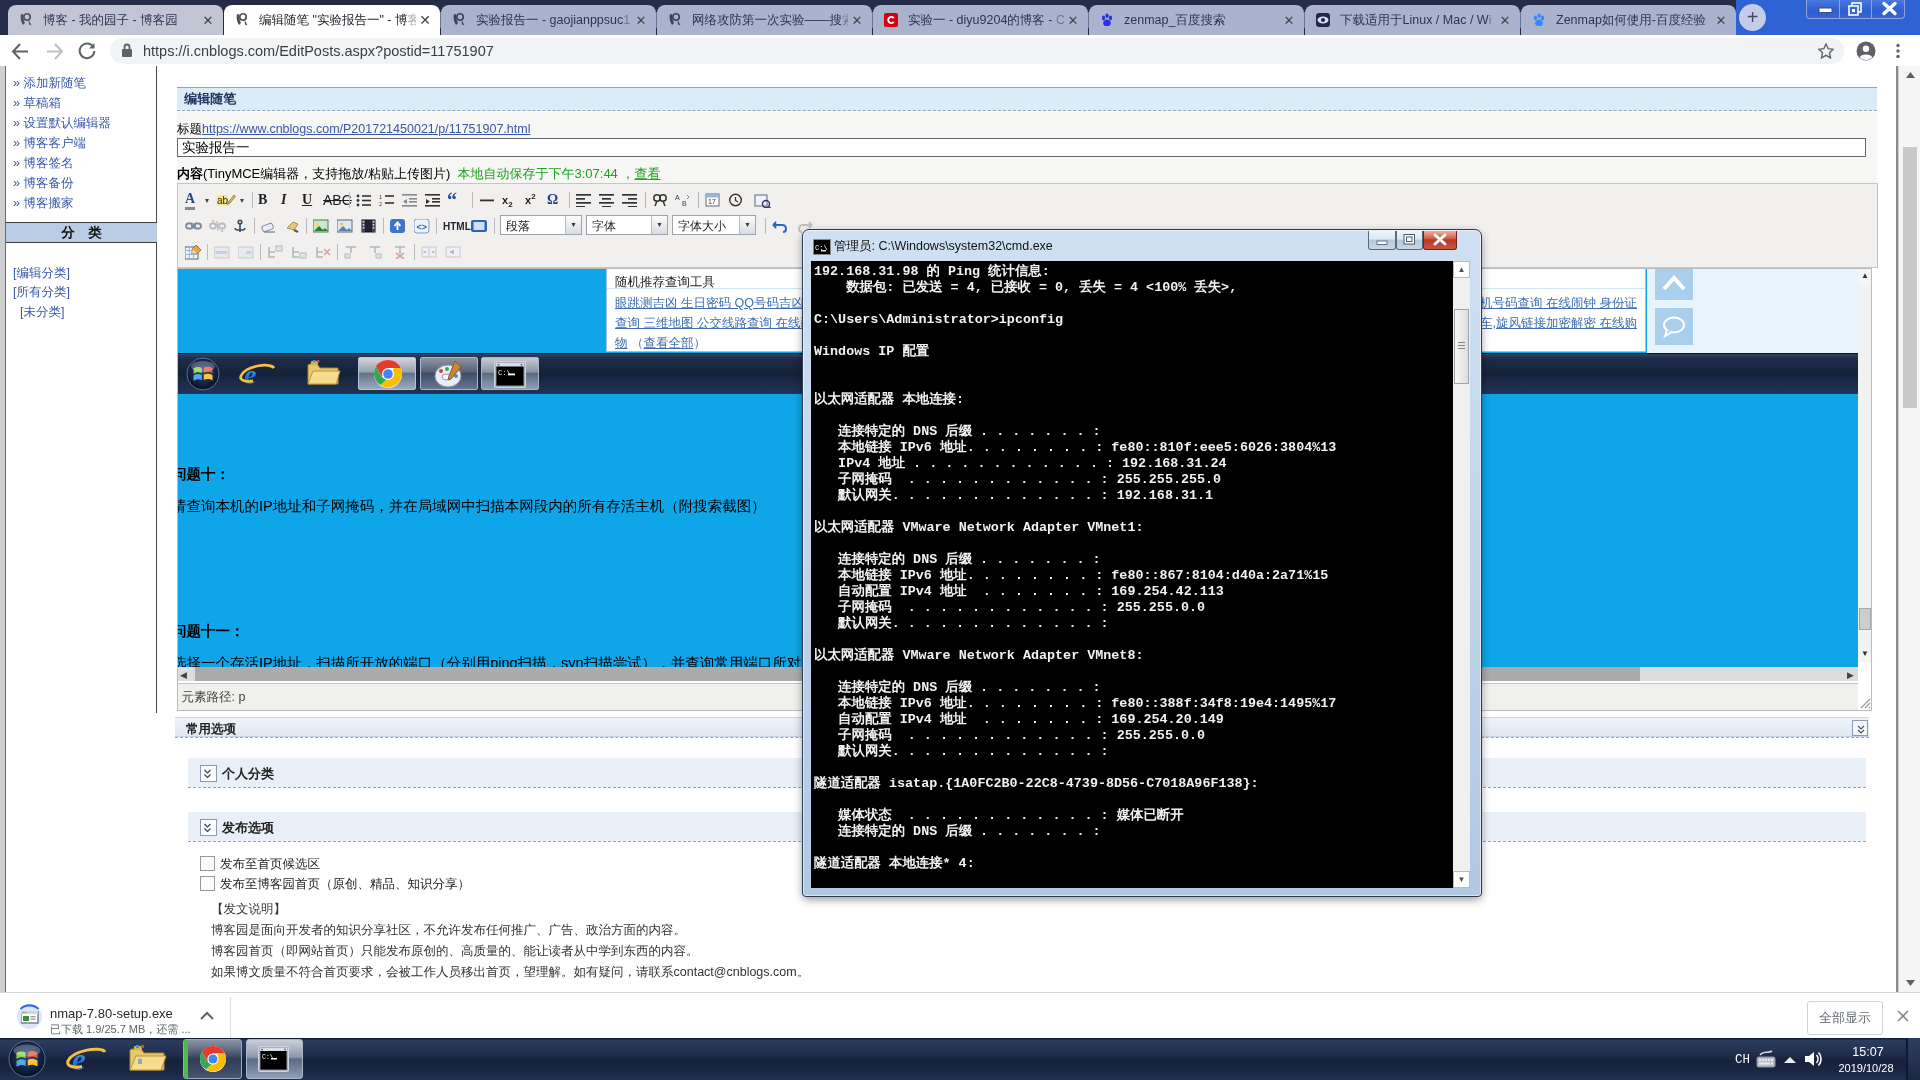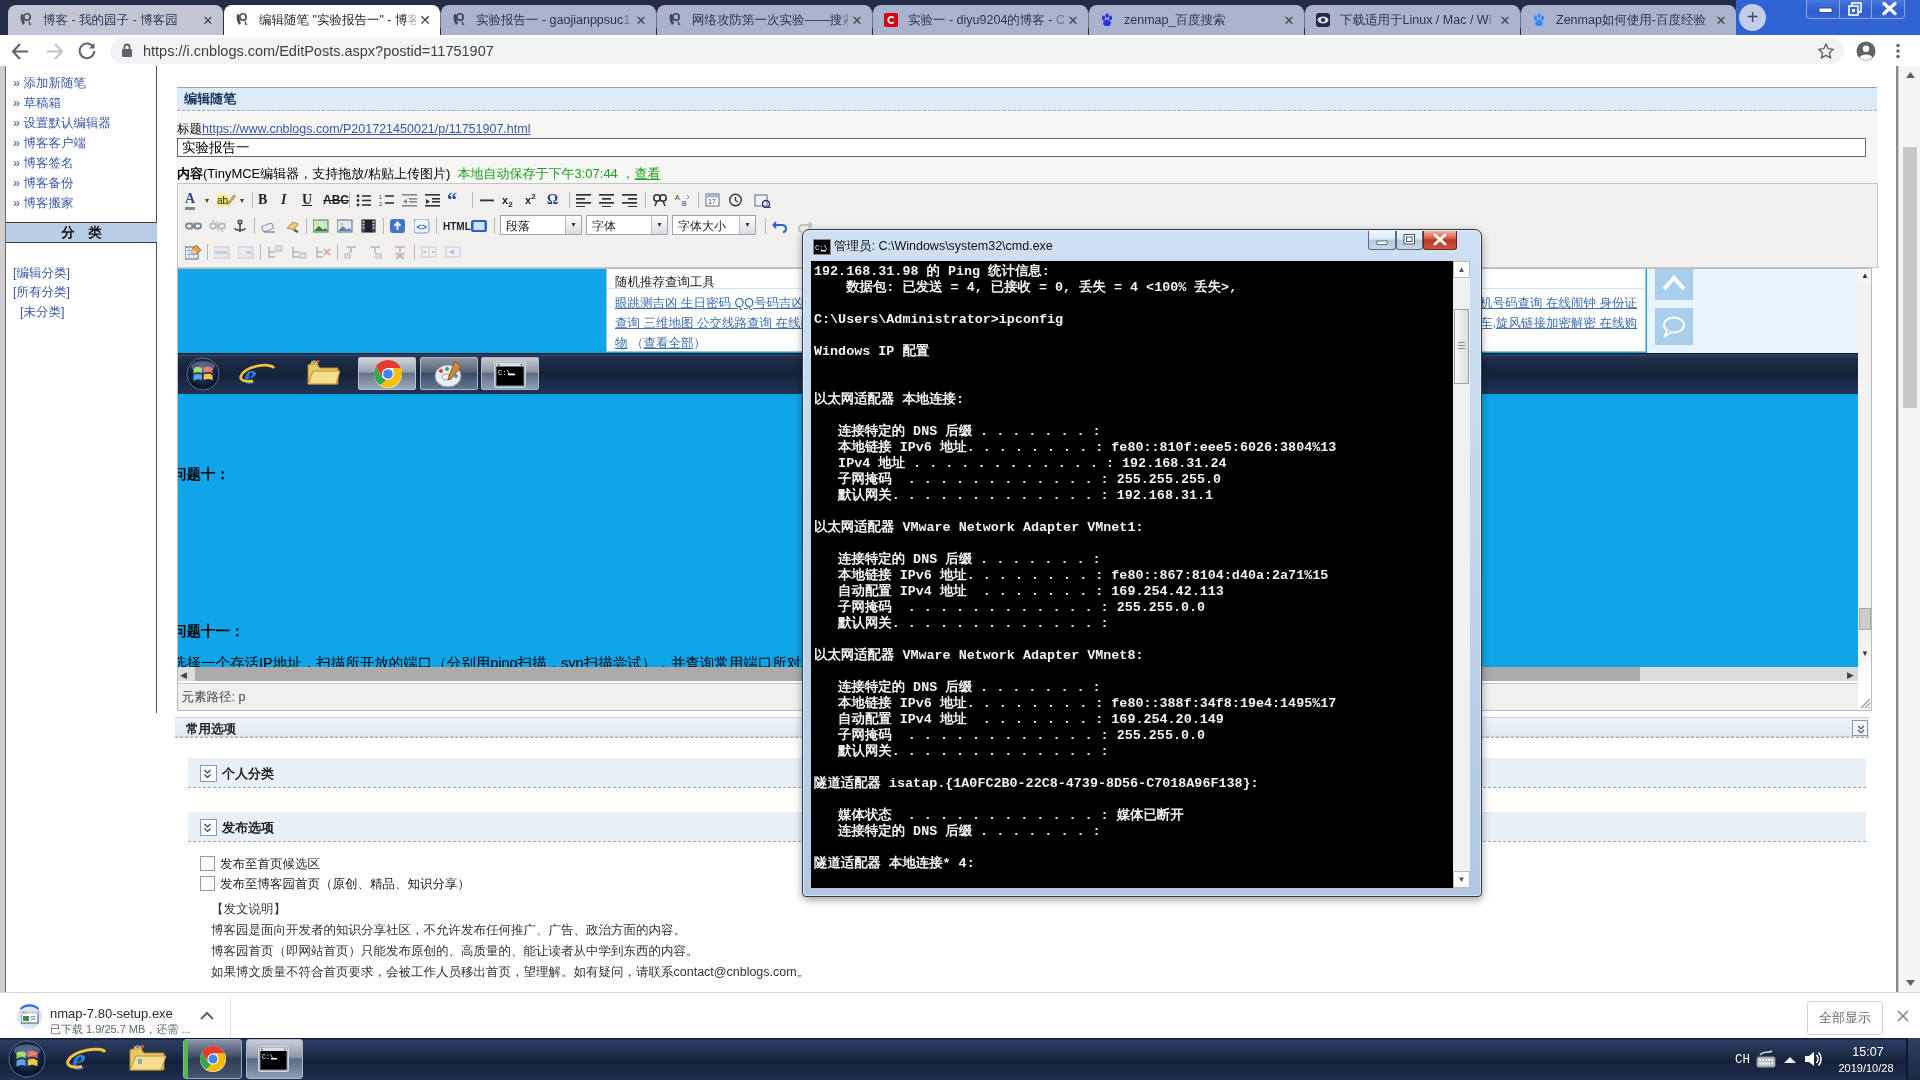--- a/index.html
+++ b/index.html
@@ -234,21 +234,21 @@
         <span class="mi" style="left:80px;">
               <b style="font-family:'Liberation Serif',serif;font-size:14px;">B</b>
             </span>
         <span class="mi" style="left:103px;">
               <i style="font-family:'Liberation Serif',serif;font-size:14px;font-weight:bold;">I</i>
             </span>
         <span class="mi" style="left:124px;">
               <u style="font-family:'Liberation Serif',serif;font-size:14px;font-weight:bold;">U</u>
             </span>
         <span class="mi" style="left:145px;">
-              <s style="font-size:12px;font-weight:bold;">ABC</s>
+              <s style="font-size:14px;font-weight:normal;">ABC</s>
             </span>
         <span class="msep" style="left:171px;"></span>
         <span class="mi" style="left:178px;">
               <svg width="15" height="14">​<g fill="#333">
                   <circle cx="2" cy="3" r="1.4"></circle>
                   <circle cx="2" cy="7.5" r="1.4"></circle>
                   <circle cx="2" cy="12" r="1.4"></circle>
                   <rect x="6" y="2.2" width="9" height="1.6"></rect>
                   <rect x="6" y="6.7" width="9" height="1.6"></rect>
                   <rect x="6" y="11.2" width="9" height="1.6"></rect>
@@ -642,20 +642,21 @@
               <rect x="2" y="2" width="28" height="23" fill="#000" stroke="#889"></rect>
               <rect x="2" y="2" width="28" height="3.5" fill="#d8dee6"></rect>
               <circle cx="4.5" cy="3.8" r="1" fill="#667"></circle>
               <circle cx="27.5" cy="3.8" r="1" fill="#667"></circle>
               <text x="4" y="14" font-size="7" fill="#fff" font-family="Liberation Mono">C:\</text>
               <rect x="14" y="12.5" width="7" height="1.8" fill="#fff"></rect>
             </svg>
       </div>
 
       <div class="abs" style="left:-5px;top:197px;font-size:14.5px;font-weight:bold;color:#000;">问题十：</div>
+      <div class="abs" style="left:-5px;top:229px;font-size:14.5px;color:#000;">请查询本机的IP地址和子网掩码，并在局域网中扫描本网段内的所有存活主机（附搜索截图）</div>
       <div class="abs" style="left:-5px;top:354px;font-size:14.5px;font-weight:bold;color:#000;">问题十一：</div>
       <div class="abs" style="left:-5px;top:386px;font-size:14.5px;color:#000;white-space:nowrap;">选择一个存活IP地址，扫描所开放的端口（分别用ping扫描，syn扫描尝试），并查询常用端口所对应的服务（附搜索截图）</div>
     </div>
     <div id="editvsb" class="abs">
       <div class="abs" style="top:1px;left:0;width:14px;height:14px;background:#f5f5f5;text-align:center;font-size:8px;line-height:14px;color:#333;">▲</div>
       <div class="abs" style="left:1px;top:340px;width:12px;height:22px;background:#cdcdcd;border:1px solid #a8a8a8;box-sizing:border-box;"></div>
       <div class="abs" style="top:379px;left:0;width:14px;height:14px;background:#f5f5f5;text-align:center;font-size:8px;line-height:14px;color:#333;">▼</div>
     </div>
     <div id="edithsb" class="abs">
       <div class="abs" style="left:2px;top:3px;font-size:9px;color:#444;">◀</div>

